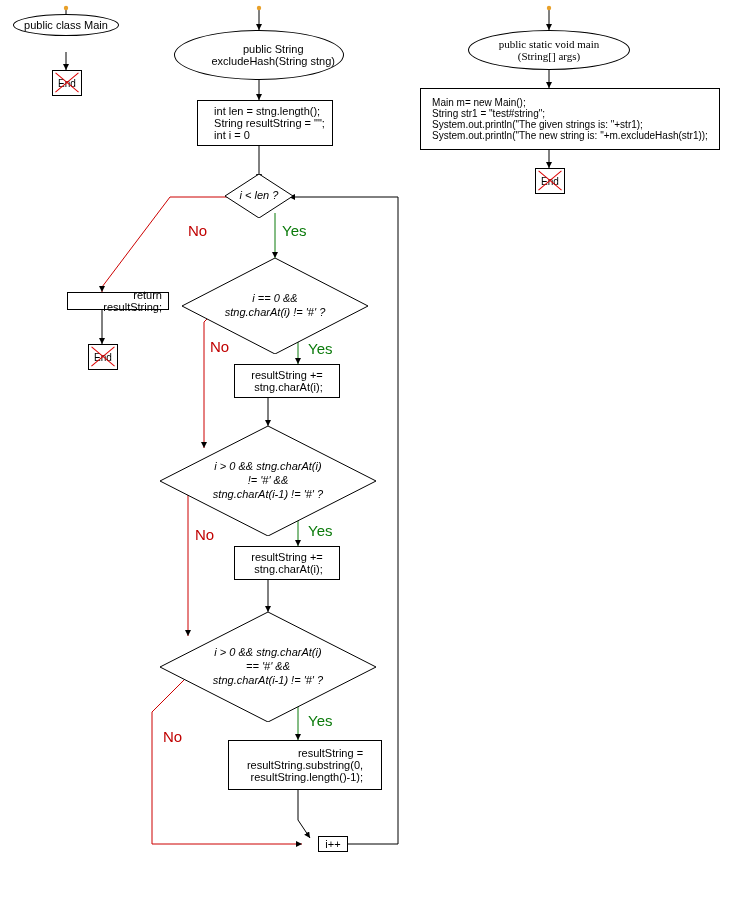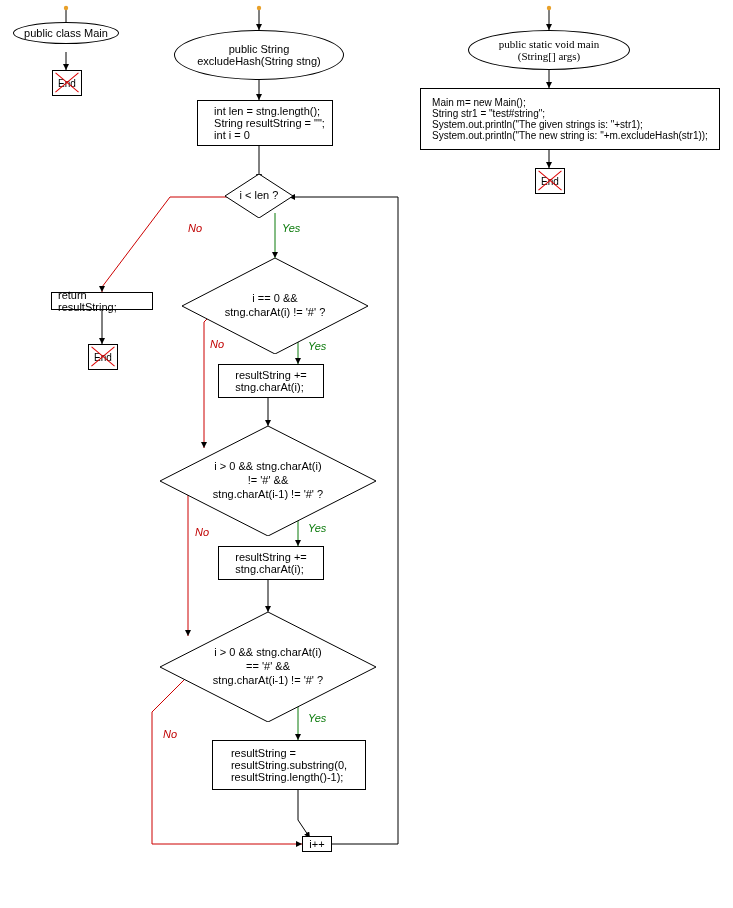--- a/index.html
+++ b/index.html
@@ -26,36 +26,37 @@
     background: #fff;
     padding: 4px 8px;
   }
   .rect {
     border: 1px solid #000;
     background: #fff;
     padding: 4px 6px;
     text-align: left;
     white-space: pre-line;
   }
-  .rect.centered { text-align: left; }
+  .rect.centered { text-align: right; margin-left: 16px; }
   .diamond {
     position: absolute;
   }
   .diamond-text {
     position: absolute;
     top: 0; left: 0;
     width: 100%; height: 100%;
     display: flex;
     align-items: center;
     justify-content: center;
     text-align: center;
     white-space: pre-line;
     line-height: 1.25;
     padding: 0 2px;
     box-sizing: border-box;
+    font-style: italic;
   }
   .end-box {
     position: absolute;
     width: 28px;
     height: 24px;
     border: 1px solid #000;
     background: #fff;
     display: flex;
     align-items: center;
     justify-content: center;
@@ -69,23 +70,22 @@
   .end-box::before {
     width: 30px; height: 1.2px;
     transform: rotate(40deg);
   }
   .end-box::after {
     width: 30px; height: 1.2px;
     transform: rotate(-40deg);
   }
   .edge-label {
     position: absolute;
-    font-size: 11px;
+    font-size: 15px;
     background: transparent;
-    font-style: italic;
   }
   .yes { color: #0a7a0a; }
   .no  { color: #c00000; }
   svg.arrows {
     position: absolute;
     top: 0; left: 0;
     width: 733px;
     height: 908px;
     pointer-events: none;
   }
@@ -134,28 +134,28 @@
 
   <path d="M298 790 L298 820 L310 838" fill="none" stroke="#000" marker-end="url(#ah)"></path>
 
   <path d="M332 844 L398 844 L398 197 L289 197" fill="none" stroke="#000" marker-end="url(#ah)"></path>
 
   <line x1="549" y1="8" x2="549" y2="30" stroke="#000" marker-start="url(#ahDot)" marker-end="url(#ah)"></line>
   <line x1="549" y1="70" x2="549" y2="88" stroke="#000" marker-end="url(#ah)"></line>
   <line x1="549" y1="150" x2="549" y2="168" stroke="#000" marker-end="url(#ah)"></line>
 </svg>
 
-<div class="node ellipse" style="left:13px; top:22px; width:106px; height:22px;">
+<div class="node ellipse" style="left:13px; top:14px; width:106px; height:22px;">
   <span>public class Main</span>
 </div>
 <div class="end-box" style="left:52px; top:70px;">
   <span>End</span>
 </div>
 
-<div class="node ellipse" style="left:174px; top:30px; width:170px; height:50px;">
+<div class="node ellipse" style="left:174px; top:30px; width:170px; height:50px;justify-content:flex-end;">
   <span style="white-space:pre-line;">public String
 excludeHash(String stng)</span>
 </div>
 
 <div class="node rect" style="left:197px; top:100px; width:136px; height:46px;padding-left:15px;">
   <span>int len = stng.length();
 String resultString = "";
 int i = 0</span>
 </div>
 

